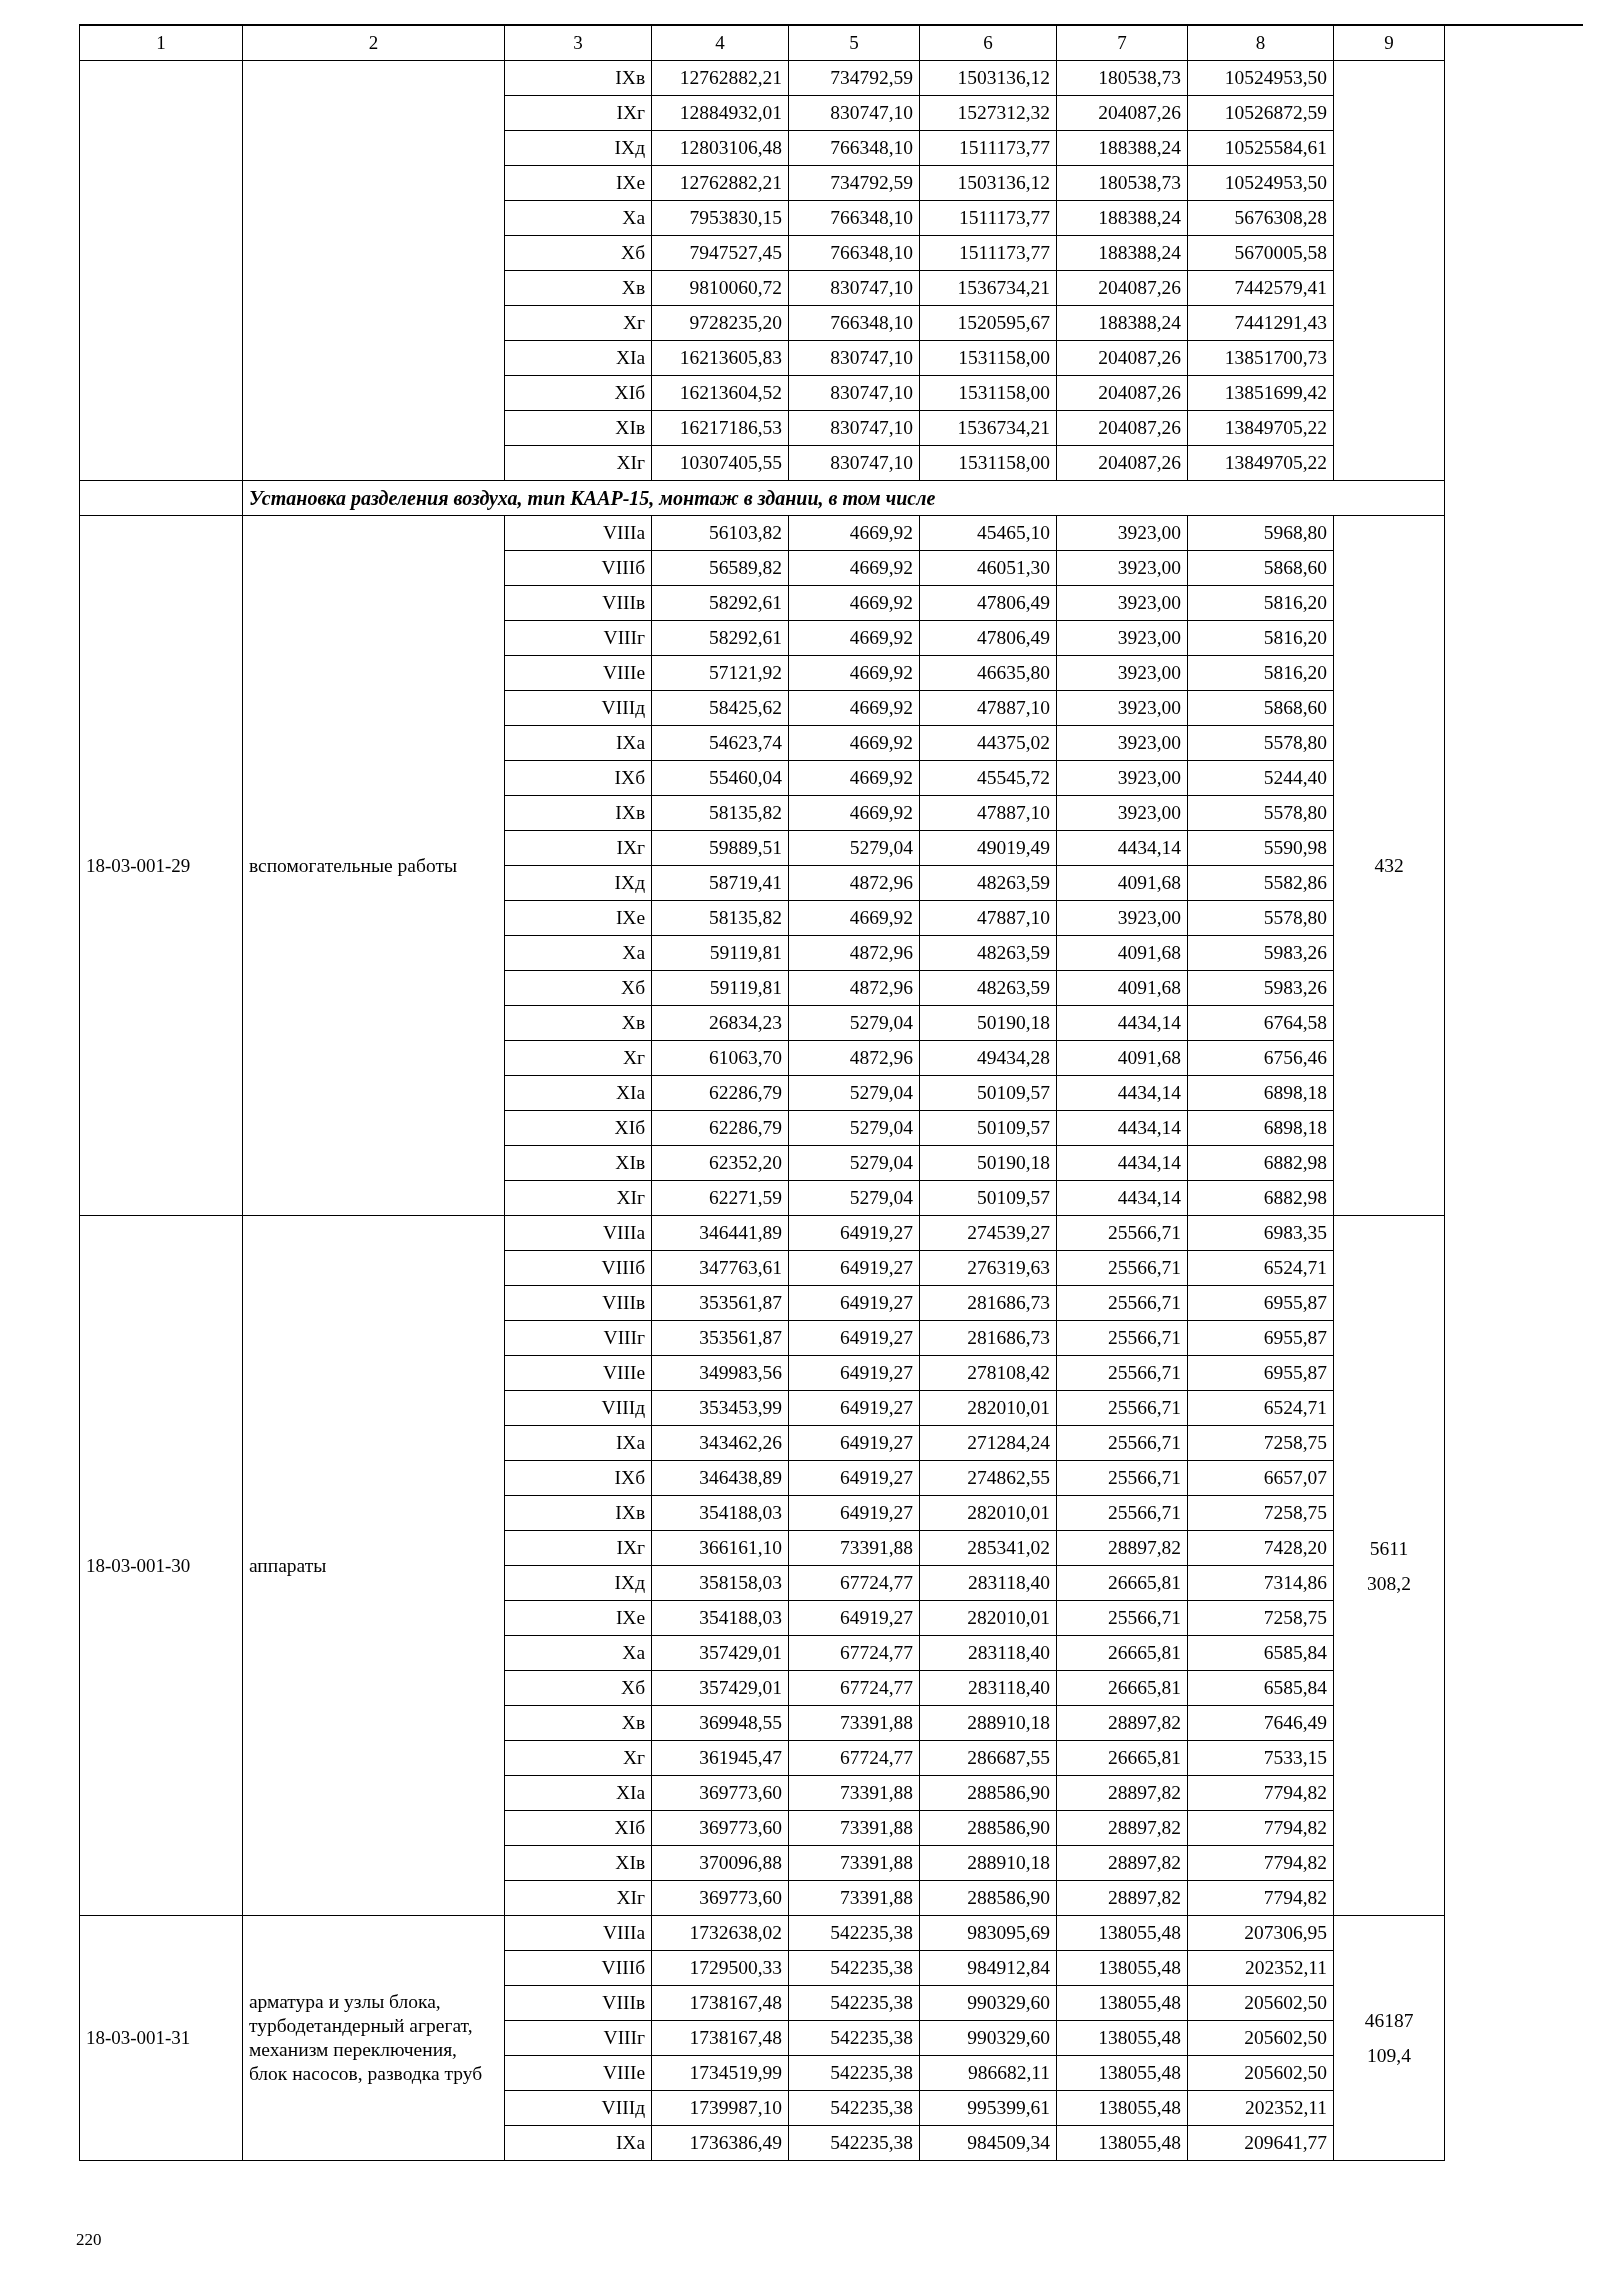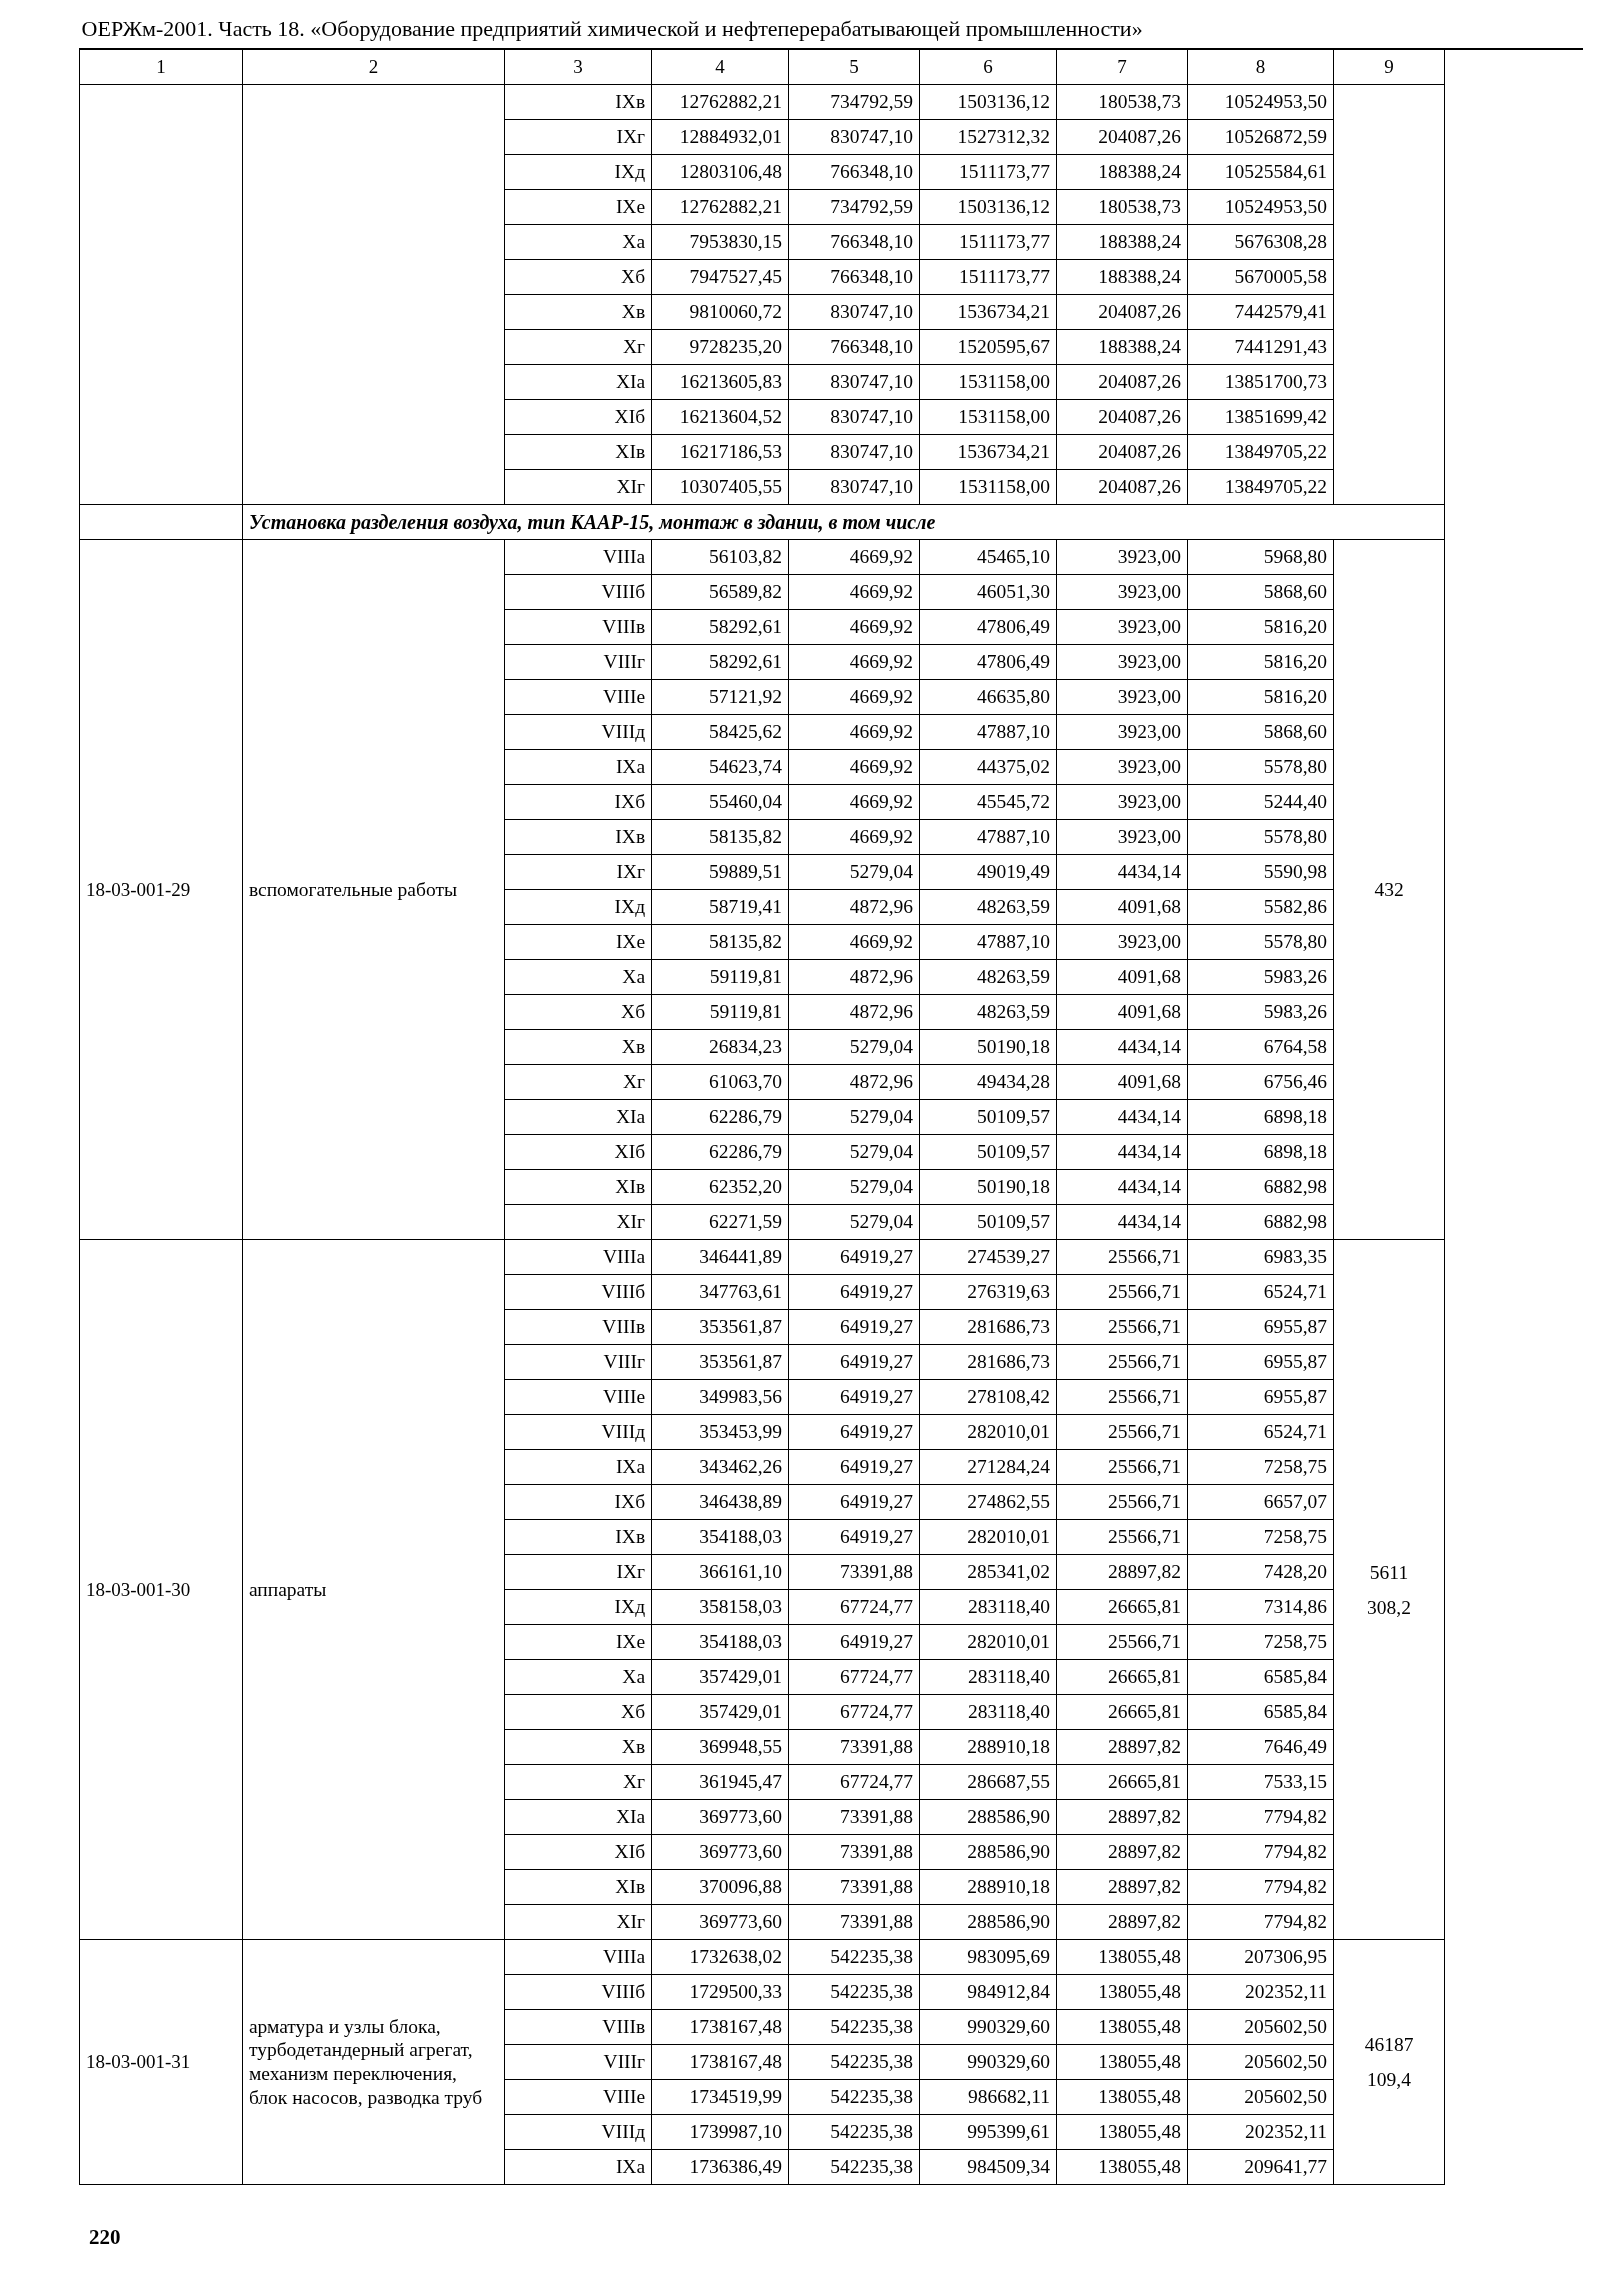--- a/index.html
+++ b/index.html
@@ -59,31 +59,29 @@
   td.mass-cell div { height: 35px; line-height: 35px; }
   td.section-title {
     font-weight: bold;
     text-align: left;
     padding-left: 5.2px;
     font-size: 20px;
     font-style: italic;
   }
   .page-number {
     position: absolute;
-    left: 89px;
+    left: 76px;
     bottom: 34px;
-    font-size: 21px;
-    font-weight: bold;
+    font-size: 17px;
   }
 </style>
 </head>
 <body>
 
 <div class="page">
-  <div class="doc-header">ОЕРЖм-2001. Часть 18. «Оборудование предприятий химической и нефтеперерабатывающей промышленности»</div>
   <div class="header-rule"></div>
   <table class="est">
     <colgroup>
       <col style="width:163px">
         <col style="width:262px">
         <col style="width:147px">
       <col style="width:137px">
         <col style="width:131px">
         <col style="width:137px">
       <col style="width:131px">

